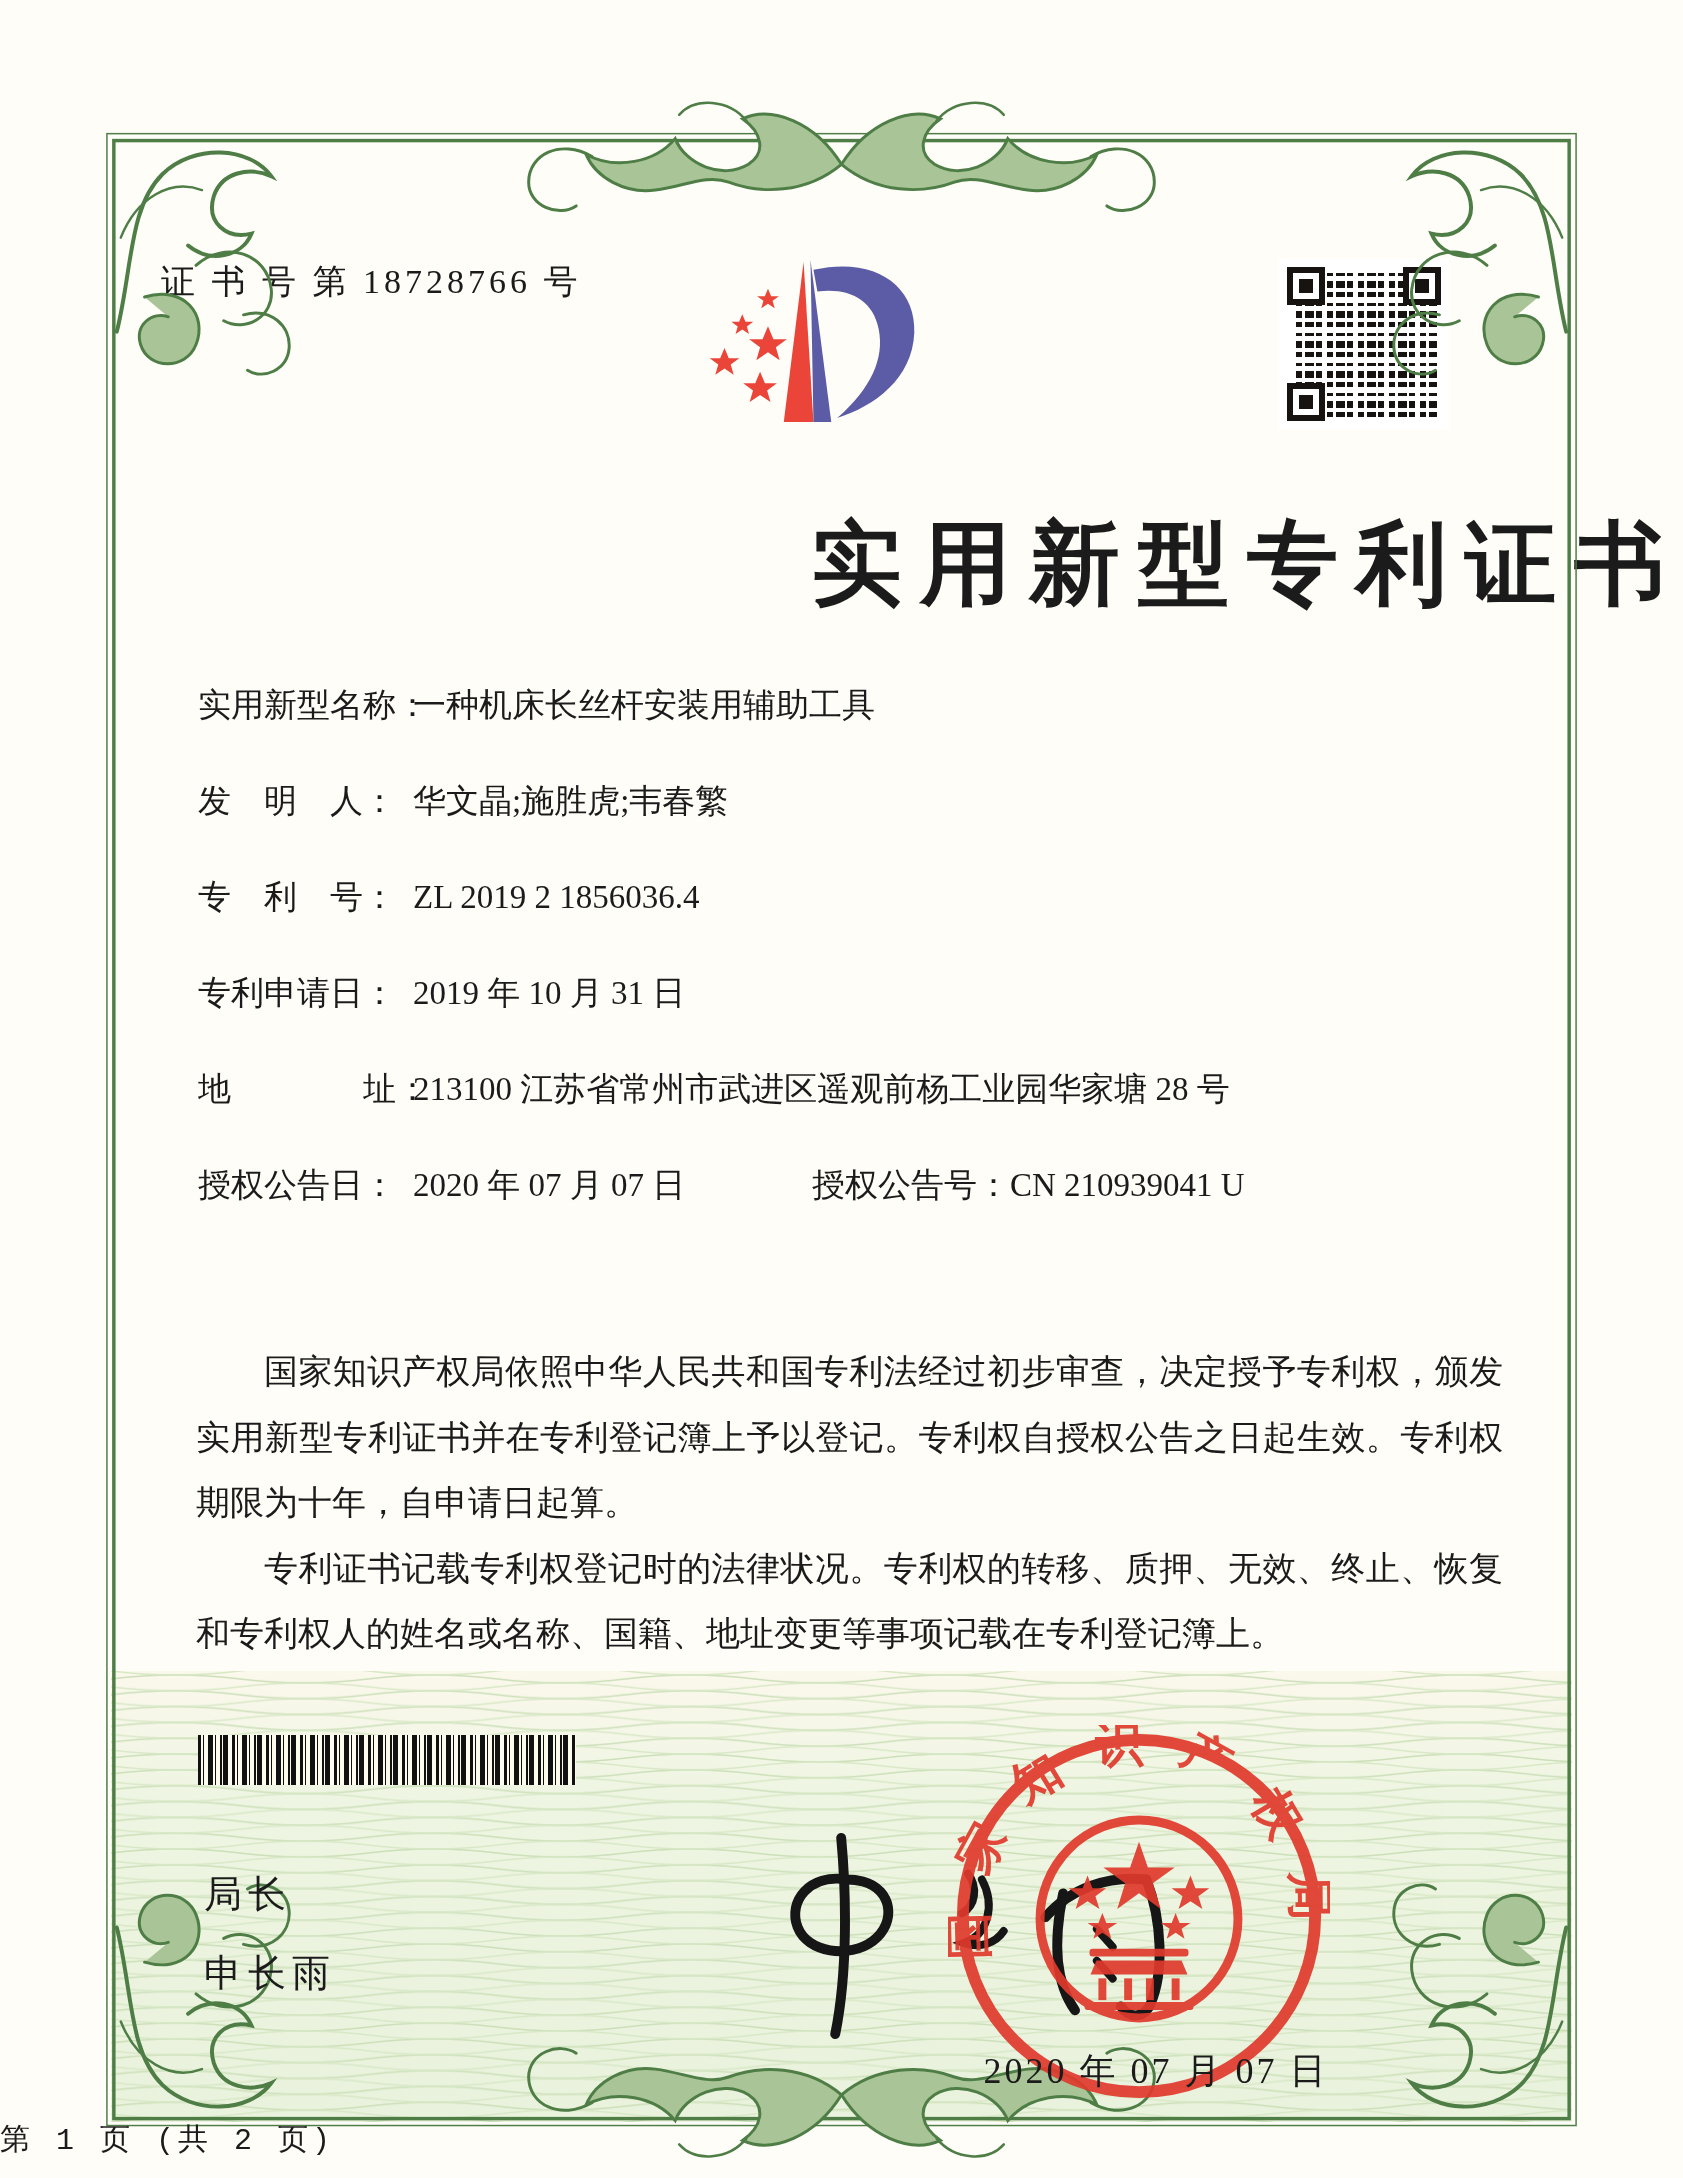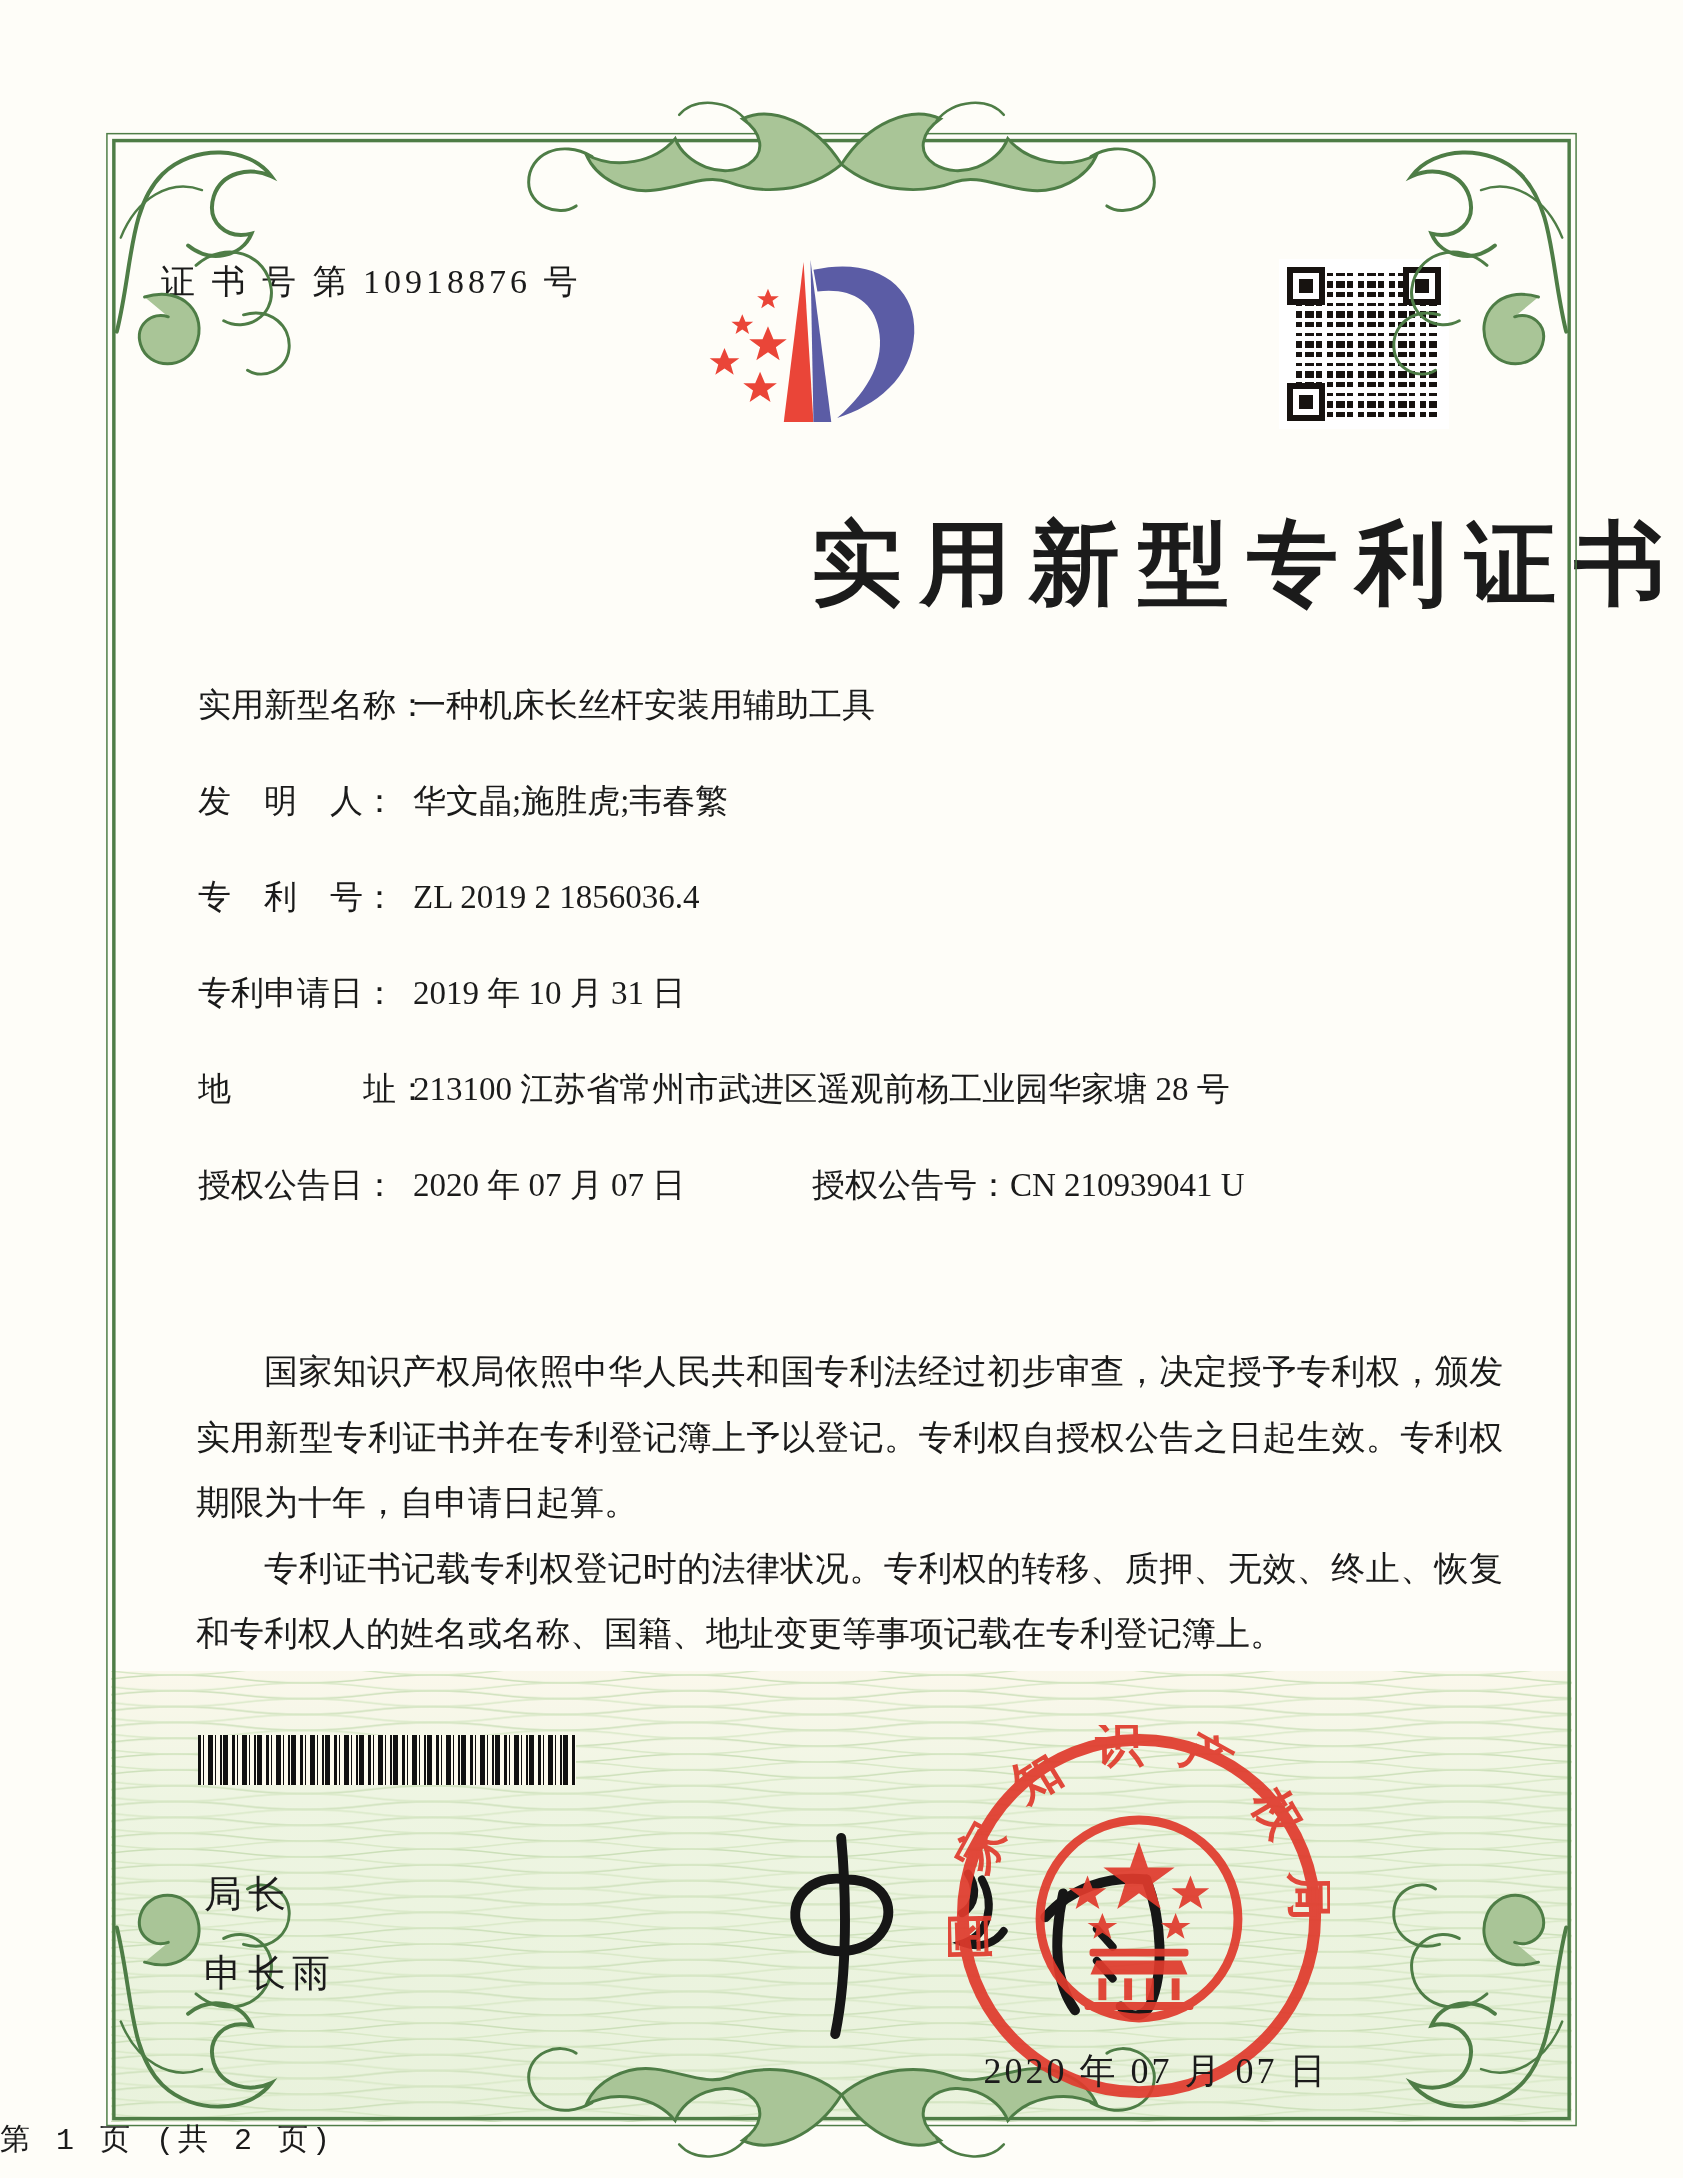--- a/index.html
+++ b/index.html
@@ -97,21 +97,21 @@
   <use href="#corner-fl" transform="translate(1588,140) scale(-1,1)"></use>
   <use href="#corner-fl" transform="translate(112,2142) scale(1,-1)"></use>
   <use href="#corner-fl" transform="translate(1588,2142) scale(-1,-1)"></use>
 
   <use href="#band-fl" transform="translate(850,140)"></use>
   <use href="#band-fl" transform="translate(850,140) scale(-1,1)"></use>
   <use href="#band-fl" transform="translate(850,2142) scale(1,-1)"></use>
   <use href="#band-fl" transform="translate(850,2142) scale(-1,-1)"></use>
 </svg>
 
-<div id="cert-no" class="abs">证 书 号 第 10918876 号</div>
+<div id="cert-no" class="abs">证 书 号 第 18728766 号</div>
 
 <svg id="logo" class="abs" viewBox="0 0 260 212">
   <defs>
     <polygon id="st" points="0,-10 2.9,-3.1 10,-3.1 4.2,1.2 6.2,8.1 0,3.9 -6.2,8.1 -4.2,1.2 -10,-3.1 -2.9,-3.1"></polygon>
   </defs>
   <g fill="#ea4538">
     <use href="#st" transform="translate(88,62) scale(1.1)"></use>
     <use href="#st" transform="translate(62,88) scale(1.1)"></use>
     <use href="#st" transform="translate(88,108) scale(1.9)"></use>
     <use href="#st" transform="translate(44,126) scale(1.5)"></use>

